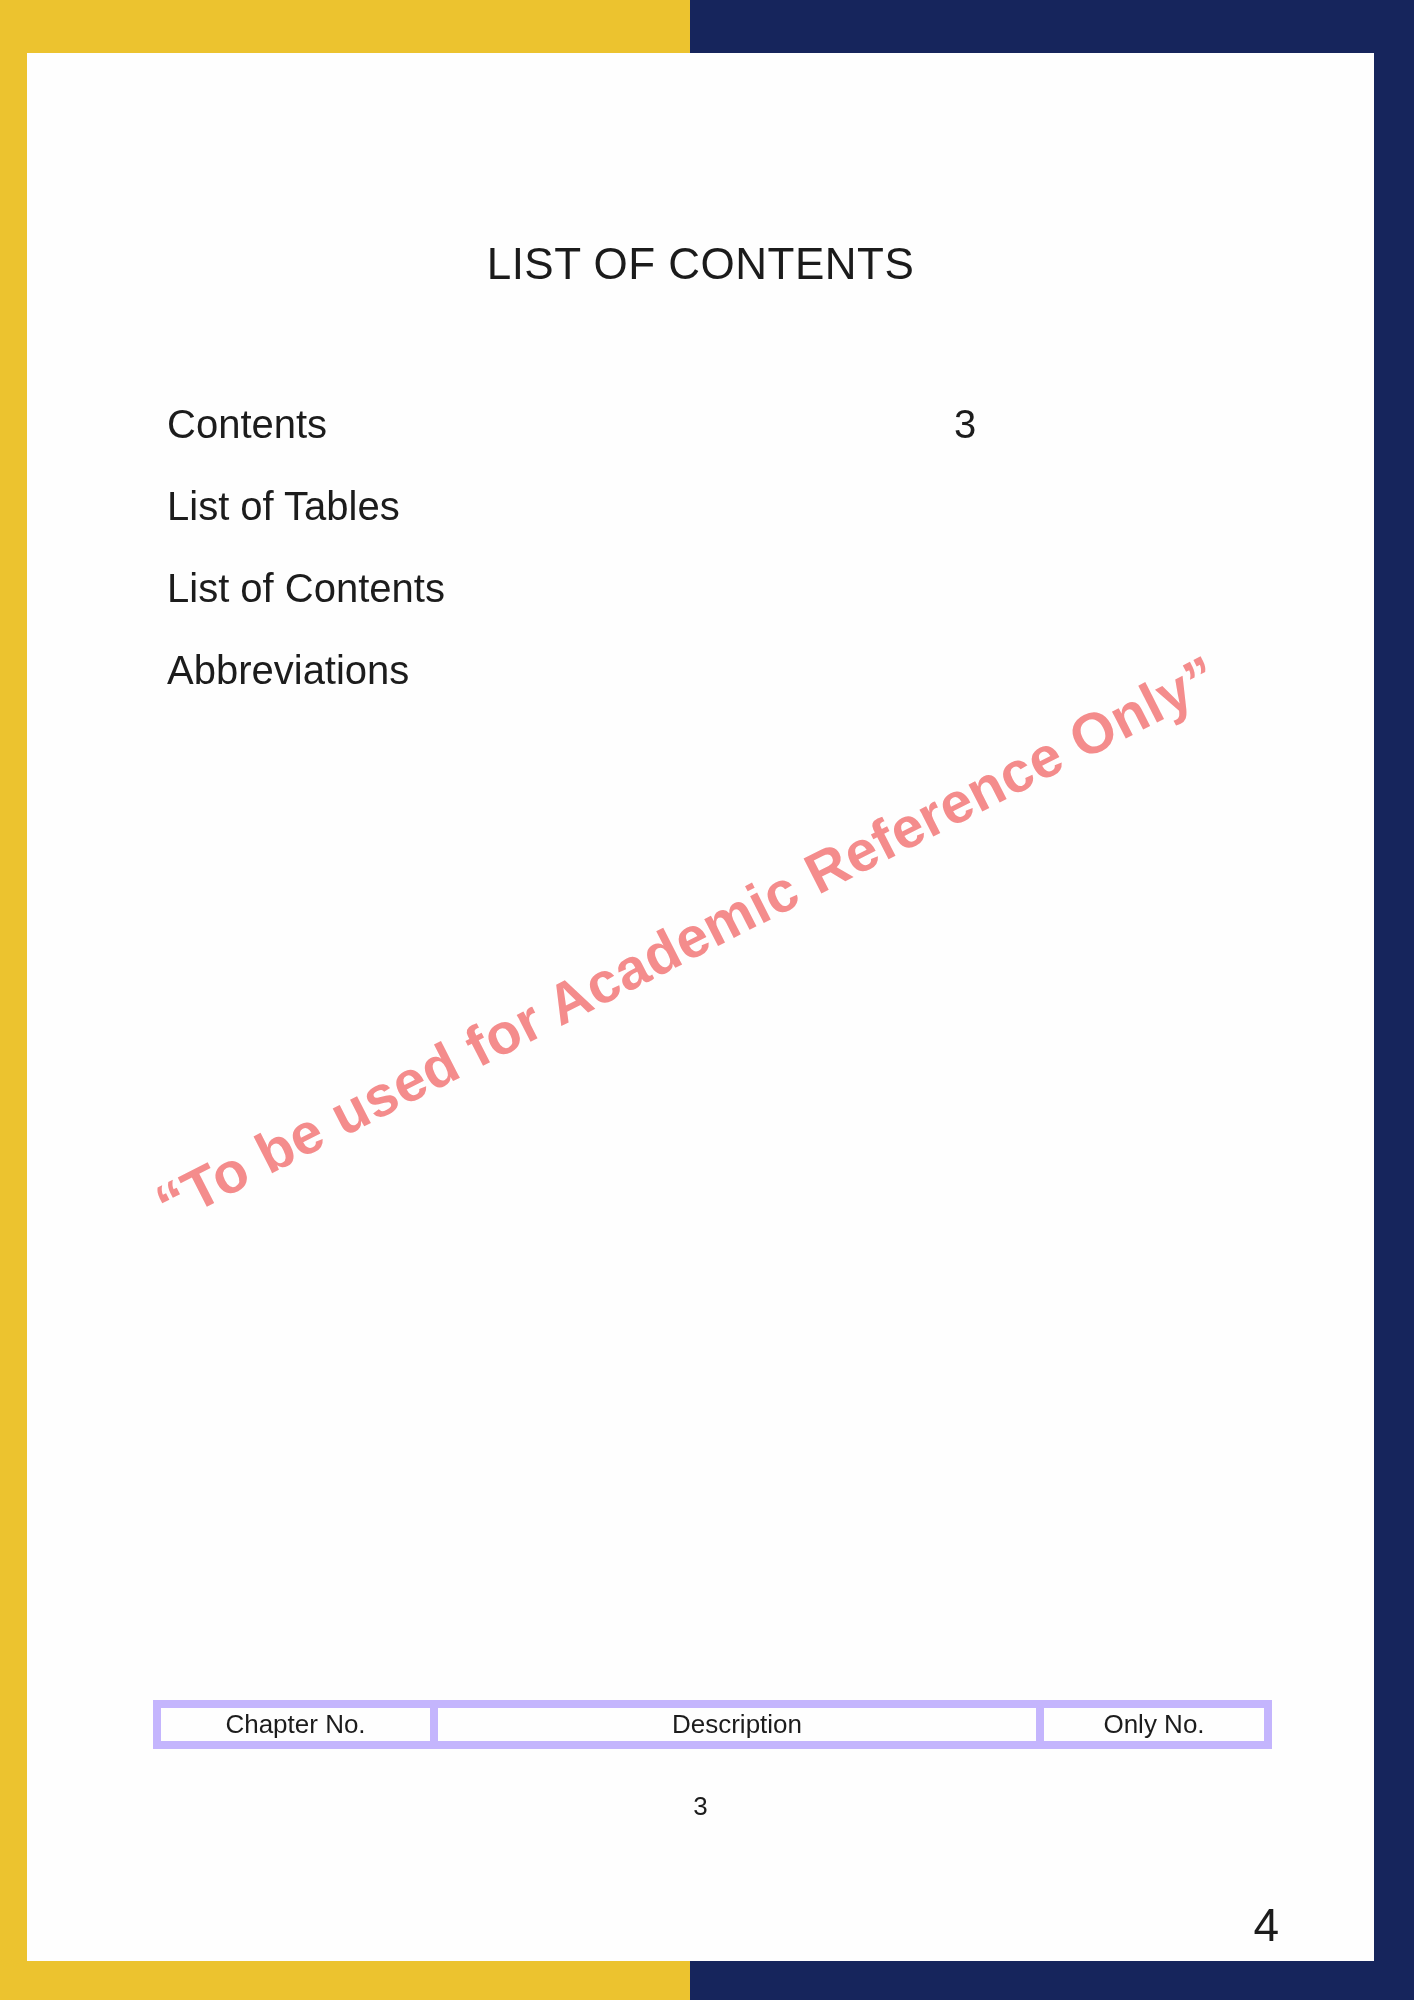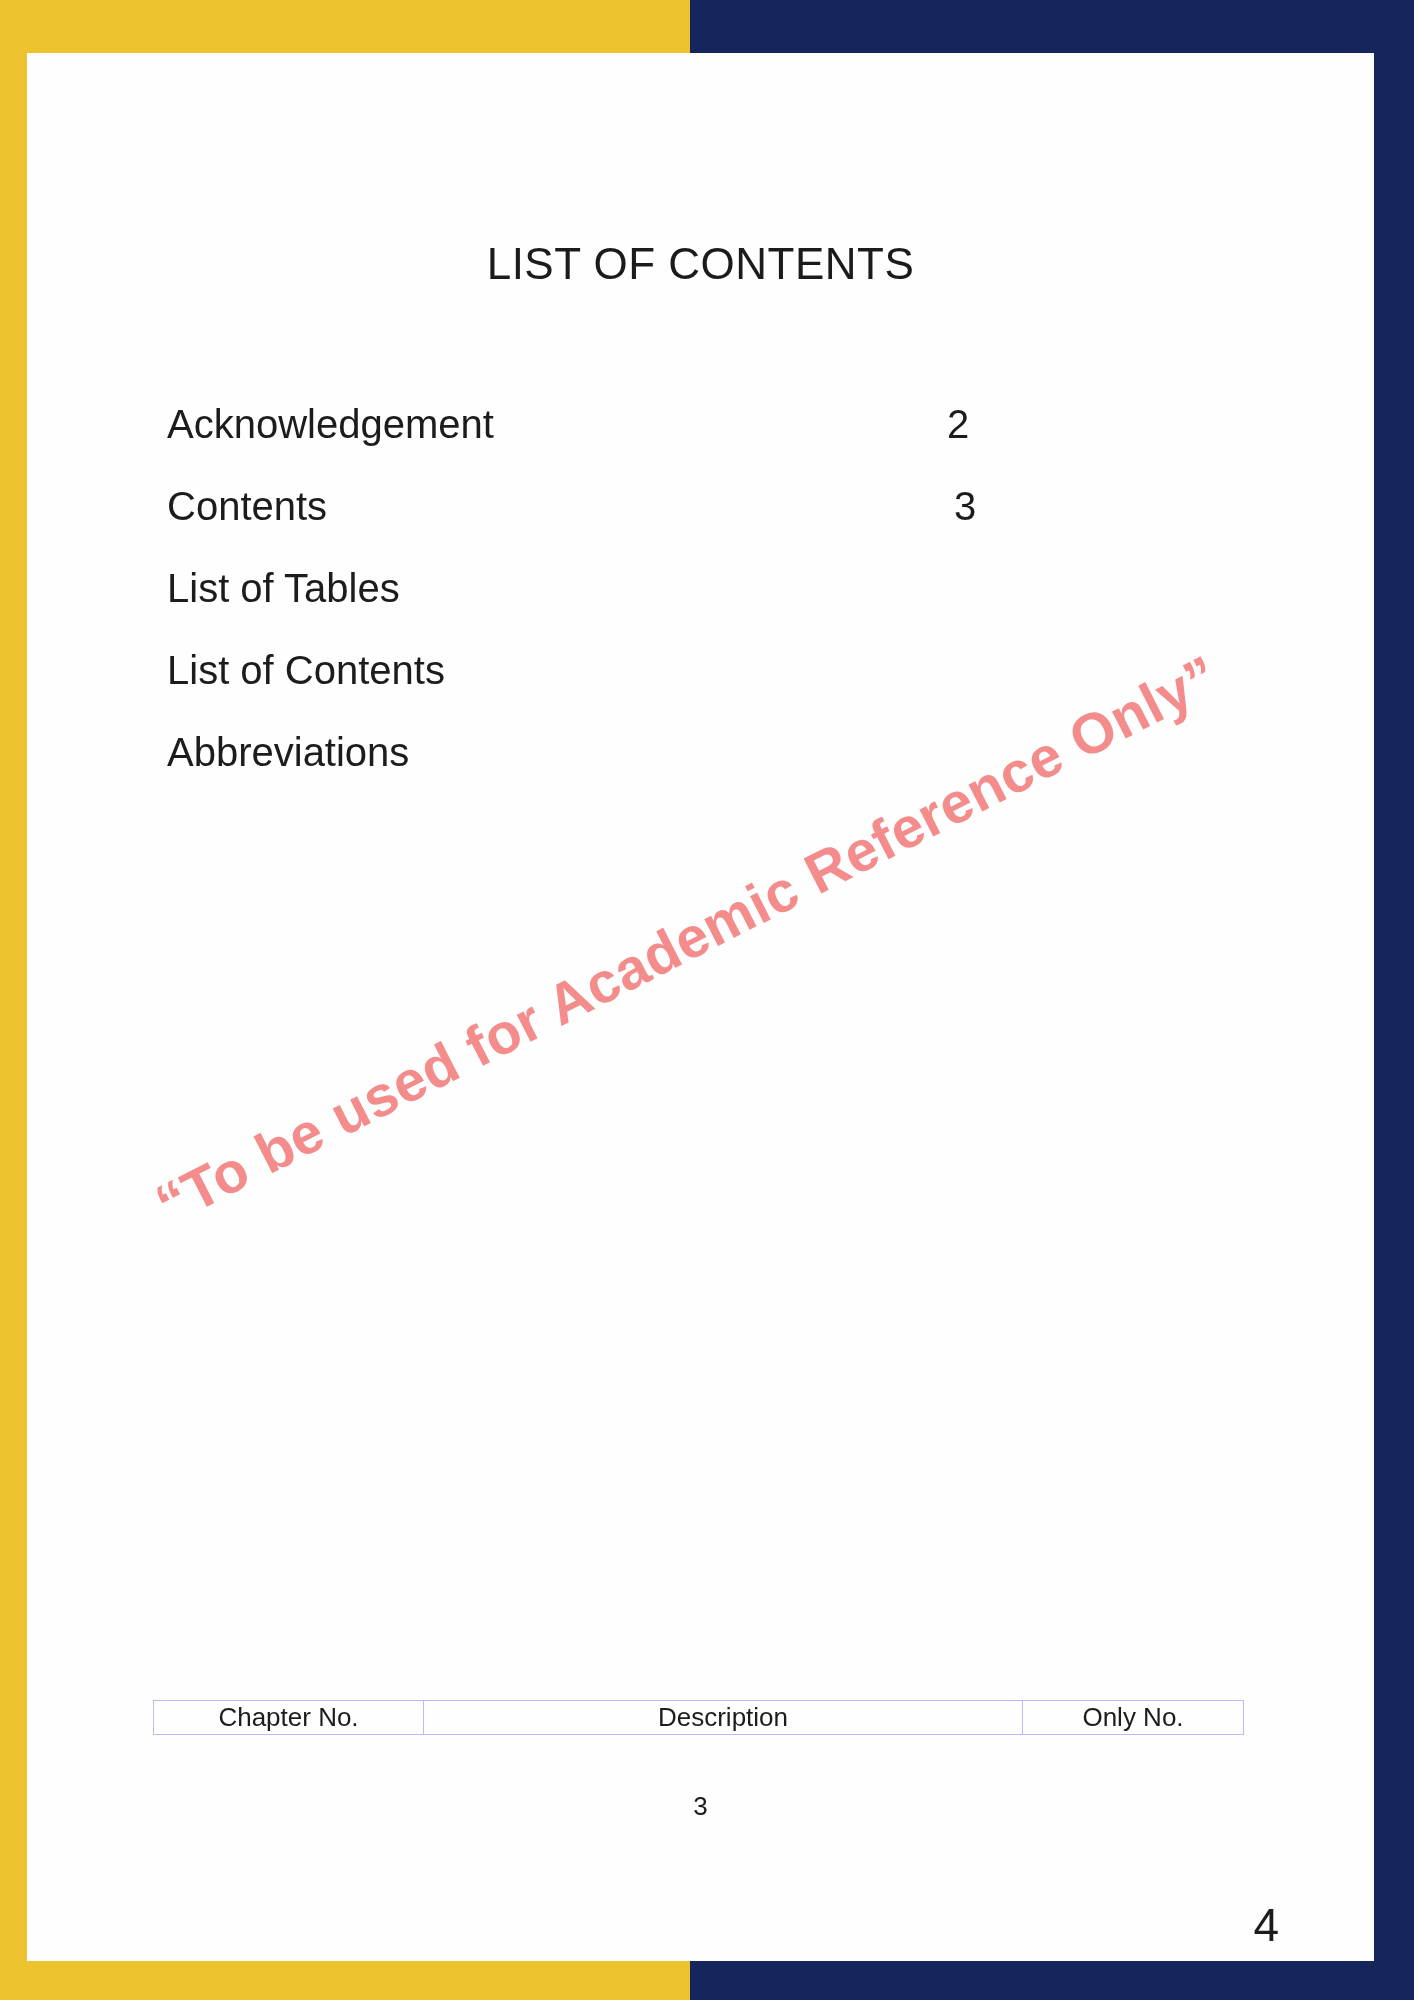--- a/index.html
+++ b/index.html
@@ -39,21 +39,21 @@
     transform:rotate(-27deg);transform-origin:left center;
     font-size:57px;font-weight:700;letter-spacing:0.5px;
     color:#F48C8C;white-space:nowrap;
   }
   .chapter-table{
     position:absolute;left:126px;top:1647px;width:1087px;height:33px;
     border-collapse:collapse;table-layout:fixed;
     font-size:26px;color:#1c1c1c;
   }
   .chapter-table td{
-    border:1px solid #c4b5fd;text-align:center;vertical-align:middle;
+    border:8px solid #c4b5fd;text-align:center;vertical-align:middle;
     padding:0;height:33px;
   }
   .col-chapter{width:269px;}
   .col-desc{width:598px;}
   .col-page{width:220px;}
   .footnote{
     position:absolute;left:0;top:1738px;width:100%;
     text-align:center;font-size:26px;color:#1c1c1c;
   }
   .page-number{
@@ -68,24 +68,20 @@
 
   <div class="navy navy-top-right"></div>
   <div class="navy navy-right-col"></div>
   <div class="navy navy-bottom-right"></div>
 
   <div class="sheet">
 
     <h1 class="title">LIST OF CONTENTS</h1>
 
     <div class="toc">
-      <div class="toc-row">
-        <span>Acknowledgement</span>
-        <span class="toc-page">2</span>
-      </div>
       <div class="toc-row">
         <span>Contents</span>
         <span class="toc-page" style="left:787px;">3</span>
       </div>
       <div class="toc-row">
         <span>List of Tables</span>
         <span class="toc-page"></span>
       </div>
       <div class="toc-row">
         <span>List of Contents</span>

